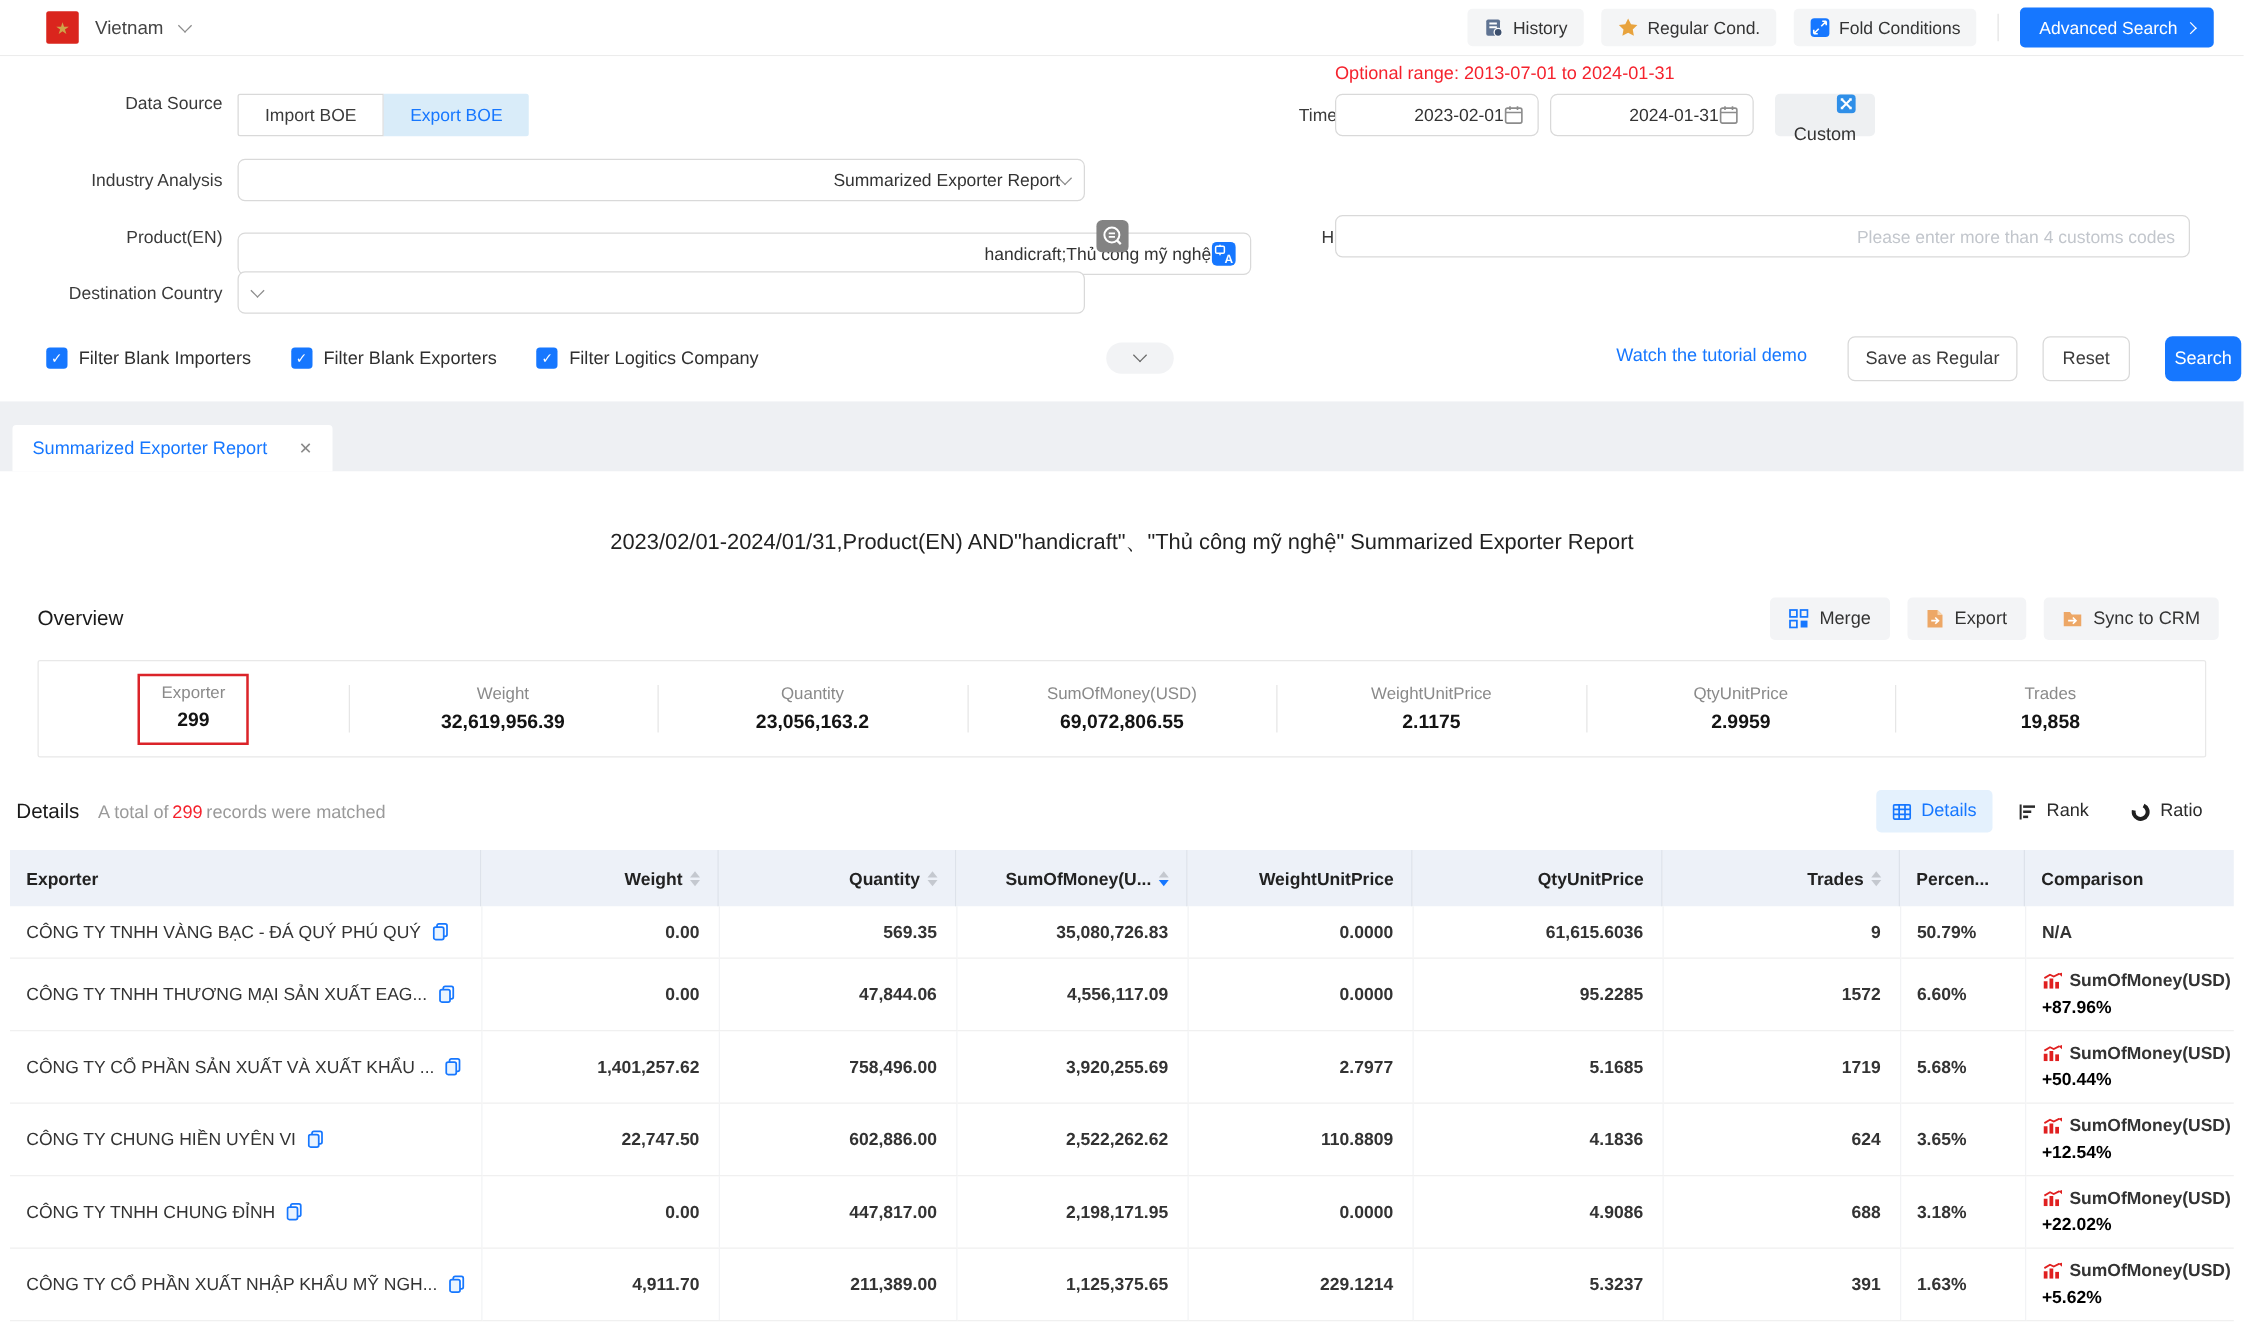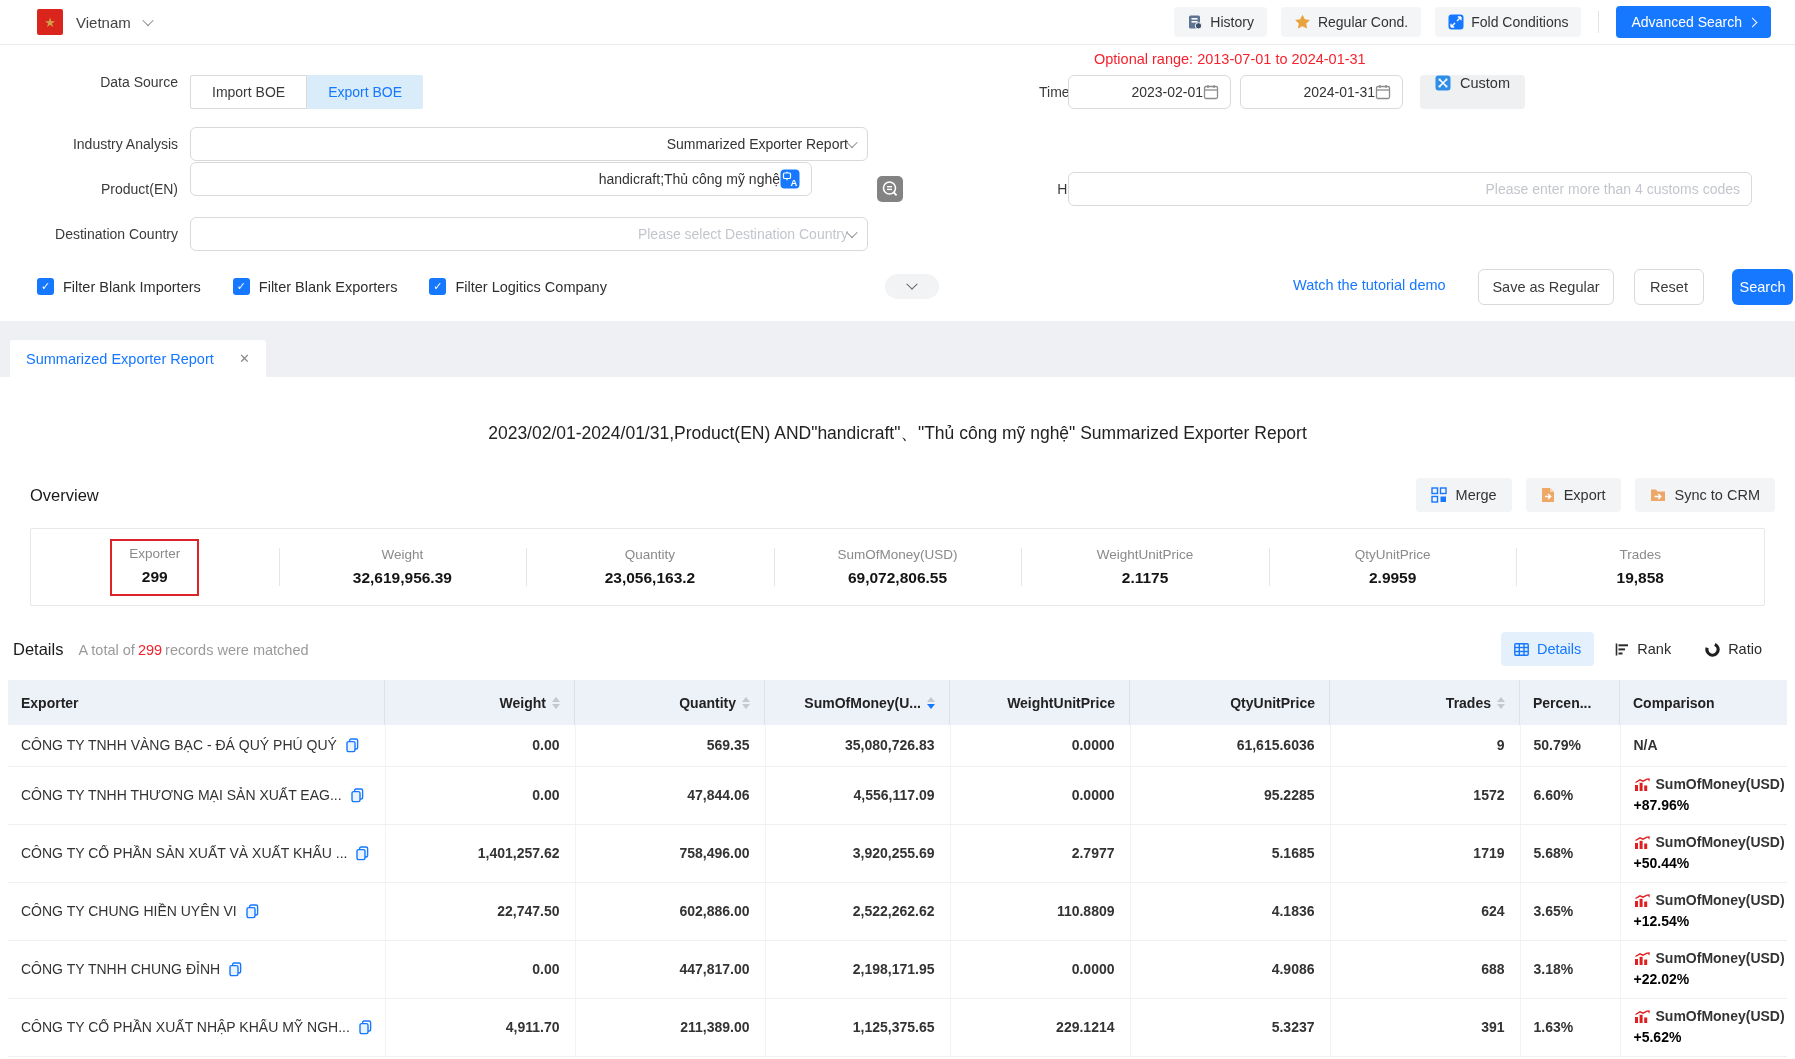--- a/index.html
+++ b/index.html
@@ -21,26 +21,26 @@
   .btn-primary { height:32px; background:#1677ff; color:#fff; border:none; border-radius:4px; font-size:14px; display:flex; align-items:center; gap:7px; padding:10px 15px; cursor:pointer; }
   .btn-primary .chev-r { width:7px; height:7px; border-right:1.6px solid #fff; border-bottom:1.6px solid #fff; transform:rotate(-45deg); display:inline-block; }
   
   .form { position:relative; height:276px; background:#fff; }
   .flabel { position:absolute; width:160px; left:18px; text-align:right; font-size:14px; color:#3a3a3a; line-height:34px; }
   .flabel.r { left:972px; width:142px; }
   .seggroup { position:absolute; left:190px; top:30px; display:flex; height:34px; }
   .seg { display:flex; align-items:center; padding:0 21px; font-size:14px; cursor:pointer; }
   .seg.import { border:1px solid #d9d9d9; border-radius:2px 0 0 2px; background:#fff; color:#3a3a3a; }
   .seg.export { background:#d9ecf9; color:#1677ff; border-radius:0 2px 2px 0; }
-  .optional { position:absolute; left:1068px; top:6px; font-size:14.5px; color:#f5222d;margin-left:26px; }
+  .optional { position:absolute; left:1068px; top:6px; font-size:14.5px; color:#f5222d; }
   .fbox { position:absolute; height:34px; border:1px solid #d9d9d9; border-radius:6px; background:#fff; display:flex; align-items:center; padding:0 11px; font-size:14px; color:#333; cursor:text; }
   .fbox .ph { color:#c2c6cc; }
   .fbox .grow { flex:1;text-align:right; }
   .selectbox { cursor:pointer; }
-  .pillbtn { position:absolute; height:34px; background:#eef0f2; border:none; border-radius:4px; display:flex; align-items:flex-start; gap:9px; padding:0 15px; font-size:14.5px; color:#333; cursor:pointer; }
+  .pillbtn { position:absolute; height:34px; background:#eef0f2; border:none; border-radius:4px; display:flex; align-items:flex-end; gap:9px; padding:0 15px; font-size:14.5px; color:#333; cursor:pointer;flex-direction:column; }
   .checks { position:absolute; left:37px; top:233px; display:flex; gap:32px; align-items:center; }
   .check { display:flex; gap:9px; align-items:center; font-size:14.5px; color:#2f2f2f; cursor:pointer; }
   .ckbox { width:17px; height:17px; border-radius:3px; background:#1677ff; color:#fff; font-size:11px; display:flex; align-items:center; justify-content:center; }
   .collapse-pill { position:absolute; left:885px; top:229px; width:54px; height:25px; border-radius:13px; background:#f2f3f5; border:none; display:flex; align-items:center; justify-content:center; cursor:pointer; }
   .collapse-pill .chev { border-color:#6b6b6b; transform:rotate(45deg) translate(-2px,-2px); }
   .tutorial { position:absolute; left:1293px; top:232px; font-size:14.5px; color:#1677ff; text-decoration:none; cursor:pointer; }
   .btn-plain { position:absolute; height:36px; border:1px solid #d9d9d9; border-radius:6px; background:#fff; font-size:14.5px; color:#3a3a3a; display:flex; align-items:center; justify-content:center; cursor:pointer; }
   .btn-search { position:absolute; height:36px; border:none; border-radius:6px; background:#1677ff; color:#fff; font-size:14.5px; display:flex; align-items:center; justify-content:center; cursor:pointer; }
   
   .tabstrip { height:56px; background:#eef0f3; display:flex; align-items:flex-end; padding-left:10px; }
@@ -182,21 +182,21 @@
     <span>Custom</span>
   </button>
 
   <div class="flabel" style="top:82px">Industry Analysis</div>
   <div class="fbox selectbox" style="left:190px;top:82px;width:678px">
     <span class="grow">Summarized Exporter Report</span>
     <span class="chev"></span>
   </div>
 
   <div class="flabel" style="top:127px">Product(EN)</div>
-  <div class="fbox" style="left:190px;top:117px;width:622px">
+  <div class="fbox" style="left:190px;top:141px;width:811px">
     <span class="grow">handicraft;Thủ công mỹ nghệ</span>
     <span class="ic">
         <svg width="20" height="20" viewBox="0 0 20 20">
           <rect x="0.5" y="0.5" width="19" height="19" rx="4" fill="#1677ff"></rect>
           <rect x="3.5" y="4" width="7" height="5.5" rx="1" fill="none" stroke="#fff" stroke-width="1.2"></rect>
           <line x1="7" y1="2.8" x2="7" y2="4" stroke="#fff" stroke-width="1.2"></line>
           <line x1="7" y1="9.5" x2="7" y2="11.2" stroke="#fff" stroke-width="1.2"></line>
           <text x="10.5" y="17" font-size="9.5" font-weight="bold" fill="#fff">A</text>
         </svg>
       </span>
@@ -211,21 +211,20 @@
       </svg>
     </span>
 
   <div class="flabel r" style="top:127px">HS Code</div>
   <div class="fbox" style="left:1068px;top:127px;width:684px">
     <span class="ph grow">Please enter more than 4 customs codes</span>
   </div>
 
   <div class="flabel" style="top:172px">Destination Country</div>
   <div class="fbox selectbox" style="left:190px;top:172px;width:678px">
-    <span class="ph grow">Please select Destination Country</span>
     <span class="chev"></span>
   </div>
 
   <div class="checks">
     <label class="check">
       <span class="ckbox">✓</span>
       <span>Filter Blank Importers</span>
     </label>
     <label class="check">
       <span class="ckbox">✓</span>

